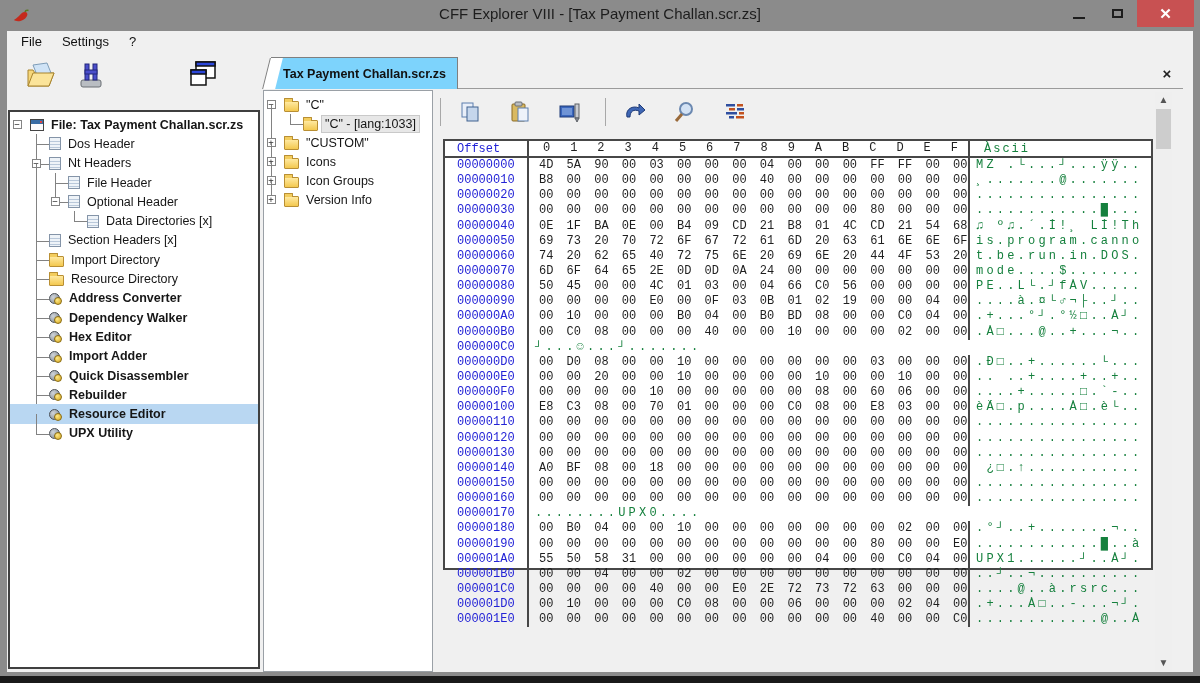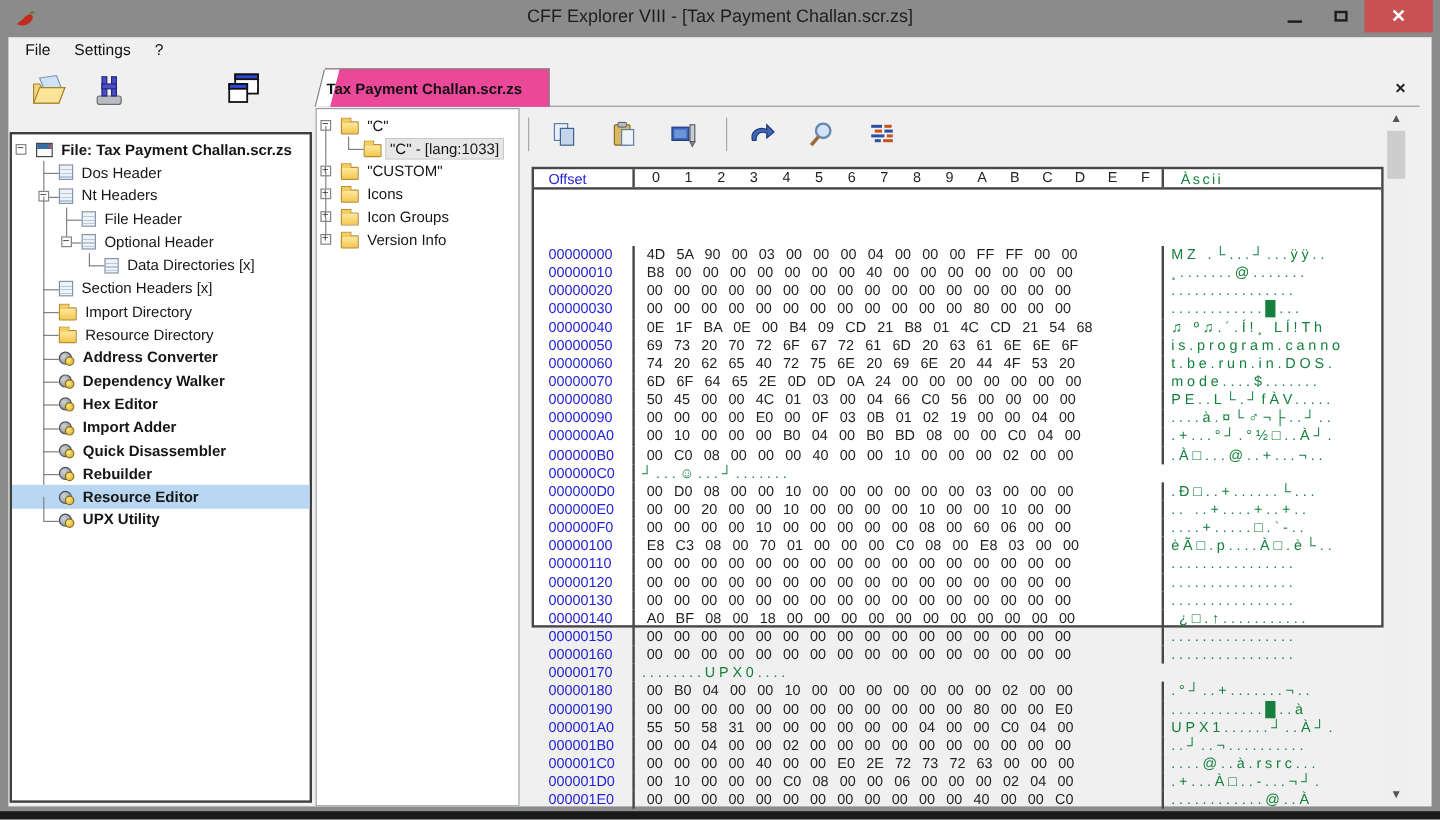--- a/index.html
+++ b/index.html
@@ -21,22 +21,22 @@
 
   
   #client { position:absolute; left:7px; top:31px; width:1186px; height:641px; background:#f0f0f0; }
 
   .menubar { position:absolute; left:0; top:0; width:100%; height:24px; display:flex; align-items:flex-start; padding-left:4px; }
   .menu-item { font-size:13px; color:#111; padding:3px 10px; }
 
   .tbtn { position:absolute; width:36px; height:34px; display:flex; align-items:center; justify-content:center; }
 
   
-  .tab { position:absolute; left:264px; top:26px; width:187px; height:32px; background:#ec4899;
-         border:1px solid #7f7f7f; border-bottom:none; display:flex; align-items:center; justify-content:flex-start;
+  .tab { position:absolute; left:264px; top:26px; width:187px; height:32px; background:#7dd3fc;
+         border:1px solid #7f7f7f; border-bottom:none; display:flex; align-items:center; justify-content:center;
          font-size:12.5px; font-weight:bold; color:#111; z-index:3; }
   .tab::before { content:""; position:absolute; left:-6px; top:0; width:12px; height:100%; background:#fff;
                  border-left:1px solid #7f7f7f; transform:skewX(-14deg); z-index:-1; }
   .tabstrip-line { position:absolute; left:258px; top:57px; width:918px; height:1px; background:#9b9b9b; }
   .tabs-close { position:absolute; left:1151px; top:33px; width:18px; height:18px; font-size:15px; font-weight:bold;
                 color:#222; display:flex; align-items:center; justify-content:center; }
 
   
   .left-panel { position:absolute; left:1px; top:79px; width:252px; height:559px; background:#fff;
                 border:2px solid #3f3f3f; overflow:hidden; padding:3px 0 0 2px; }
@@ -80,24 +80,24 @@
               background:radial-gradient(circle at 35% 35%, #cfd4da, #7d858e); border:1px solid #4a4f55; }
   .i-tool::after { content:""; position:absolute; right:0; bottom:0; width:6px; height:6px; border-radius:50%;
               background:radial-gradient(circle at 35% 35%, #ffe985, #d4a520); border:1px solid #8a6c12; }
 
   
   .hex-zone { position:absolute; left:429px; top:59px; width:718px; height:582px; }
   .hex-toolbar { position:absolute; left:0; top:4px; width:100%; height:36px; display:flex; align-items:center; }
   .hsep { width:1px; height:28px; background:#a8a8a8; margin:0 4px; }
   .hbtn { width:26px; height:26px; display:flex; align-items:center; justify-content:center; margin:0 12px; }
 
-  .hex-table { position:absolute; left:7px; top:49px; width:710px; height:384px; background:#fff;
-               border:2px solid #474747; font-family:Liberation Sans, sans-serif; }
+  .hex-table { position:absolute; left:7px; top:49px; width:710px; height:431px; background:#fff;
+               border:2px solid #474747; font-family:Liberation Mono, monospace; }
   .hex-head { display:flex; height:17px; border-bottom:2px solid #474747; color:#2323d6; font-size:12px; }
-  .hex-body { overflow:hidden;margin-top:47px; }
+  .hex-body { overflow:hidden; }
   .hexrow { display:flex; height:15.15px; line-height:15.15px; font-size:12px; }
   .c-off { width:84px; flex:none; padding-left:12px; color:#2323d6; border-right:2px solid #474747; }
   .c-bytes { width:441px; flex:none; padding-left:10px; color:#1f1f1f; border-right:2px solid #474747;
              word-spacing:6px; white-space:pre; }
   .c-ascii { flex:1; padding-left:6px; color:#15803d; letter-spacing:3.2px; white-space:pre; overflow:hidden; }
   .hex-head .c-off { line-height:16px; }
   .hex-head .c-bytes { padding-left:4px; display:flex; }
   .hex-head .c-bytes span { display:inline-block; width:27.56px; text-align:center; }
   .hex-head .c-ascii { line-height:16px; letter-spacing:2px; padding-left:14px; }
 

